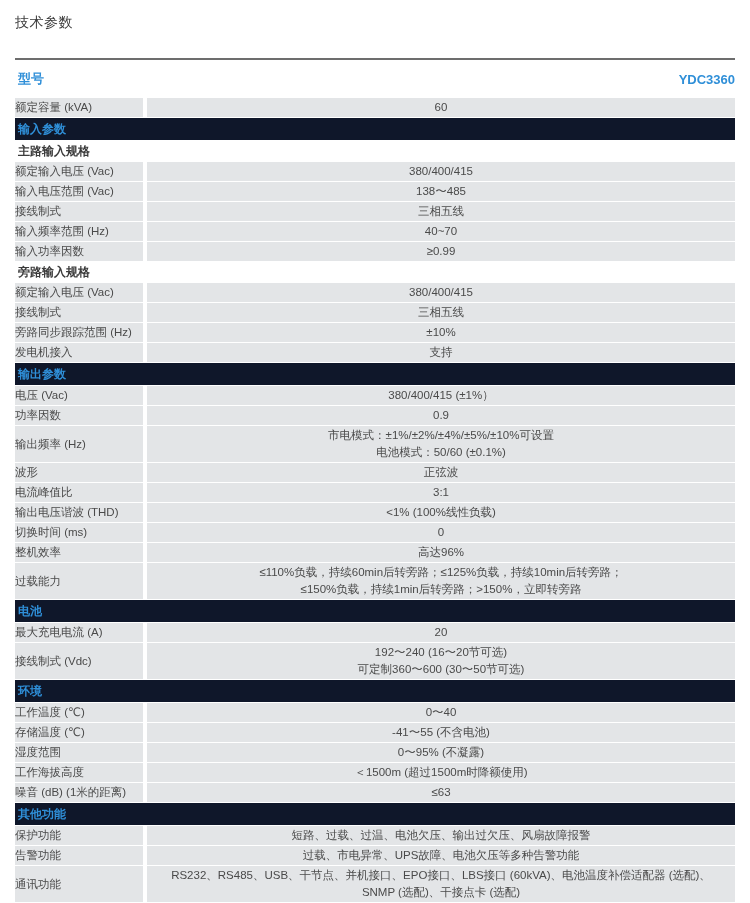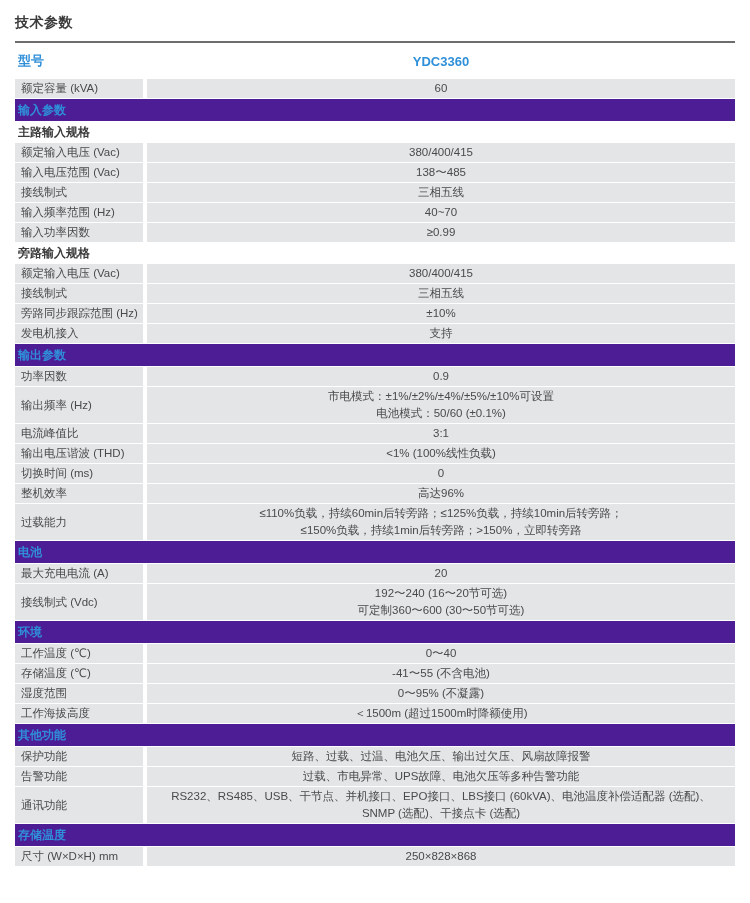--- a/index.html
+++ b/index.html
@@ -16,42 +16,42 @@
   }
   .page {
     position: relative;
     width: 750px;
     height: 903px;
     box-sizing: border-box;
     padding: 0 15px;
   }
   .page-title {
     font-size: 14px;
-    font-weight: bold;
+    font-weight: normal;
     color: #3b3b3b;
-    padding: 14px 0 9px 0;
+    padding: 14px 0 26px 0;
     letter-spacing: 0.5px;
   }
   .title-rule {
     height: 2px;
     background: #6d6d6d;
     margin-bottom: 0;
   }
   .spec-table {
     width: 720px;
     border-collapse: separate;
     border-spacing: 0 1px;
     table-layout: fixed;
   }
   .spec-table td {
     vertical-align: middle;
     padding: 0;
   }
   tr.section-row td {
-    background: #4c1d95;
+    background: #0f172a;
     font-size: 12px;
     font-weight: bold;
     color: #2f8fd8;
     height: 22px;
     padding-left: 3px;
     line-height: 22px;
   }
   tr.subsection-row td {
     background: #ffffff;
     font-size: 12px;
@@ -61,35 +61,34 @@
     padding-left: 3px;
     line-height: 20px;
     margin-top: 24px;
   }
   tr.model-row td.label {
     background: #ffffff;
     color: #2f8fd8;
     font-weight: bold;
     font-size: 13px;
     padding-left: 3px;
-    height: 34px;
+    height: 22px;
   }
   tr.model-row td.value {
     background: #ffffff;
     color: #2f8fd8;
     font-weight: bold;
     font-size: 13px;
-    text-align: center;
-    height: 22px;
+    text-align: right;
+    height: 36px;
   }
   tr.data-row td.label {
     background: #e3e5e7;
     font-size: 11.5px;
     color: #4a4a4a;
-    padding-left: 6px;
     width: 128px;
   }
   tr.data-row td.value {
     background: #e3e5e7;
     font-size: 11.5px;
     color: #4a4a4a;
     text-align: center;
   }
   tr.data-row td {
     height: 19px;
@@ -202,35 +201,49 @@
           <td class="label">发电机接入</td>
           <td class="colgap"></td>
           <td class="value">
             <span class="value-line">支持</span>
           </td>
         </tr>
         <tr class="section-row">
           <td colspan="3">输出参数</td>
         </tr>
         <tr class="data-row">
+          <td class="label">电压 (Vac)</td>
+          <td class="colgap"></td>
+          <td class="value">
+            <span class="value-line">380/400/415 (±1%）</span>
+          </td>
+        </tr>
+        <tr class="data-row">
           <td class="label">功率因数</td>
           <td class="colgap"></td>
           <td class="value">
             <span class="value-line">0.9</span>
           </td>
         </tr>
         <tr class="data-row tall">
           <td class="label">输出频率 (Hz)</td>
           <td class="colgap"></td>
           <td class="value">
             <span class="value-line">市电模式：±1%/±2%/±4%/±5%/±10%可设置</span>
             <span class="value-line">电池模式：50/60 (±0.1%)</span>
           </td>
         </tr>
         <tr class="data-row">
+          <td class="label">波形</td>
+          <td class="colgap"></td>
+          <td class="value">
+            <span class="value-line">正弦波</span>
+          </td>
+        </tr>
+        <tr class="data-row">
           <td class="label">电流峰值比</td>
           <td class="colgap"></td>
           <td class="value">
             <span class="value-line">3:1</span>
           </td>
         </tr>
         <tr class="data-row">
           <td class="label">输出电压谐波 (THD)</td>
           <td class="colgap"></td>
           <td class="value">
@@ -301,20 +314,27 @@
             <span class="value-line">0〜95% (不凝露)</span>
           </td>
         </tr>
         <tr class="data-row">
           <td class="label">工作海拔高度</td>
           <td class="colgap"></td>
           <td class="value">
             <span class="value-line">＜1500m (超过1500m时降额使用)</span>
           </td>
         </tr>
+        <tr class="data-row">
+          <td class="label">噪音 (dB) (1米的距离)</td>
+          <td class="colgap"></td>
+          <td class="value">
+            <span class="value-line">≤63</span>
+          </td>
+        </tr>
         <tr class="section-row">
           <td colspan="3">其他功能</td>
         </tr>
         <tr class="data-row">
           <td class="label">保护功能</td>
           <td class="colgap"></td>
           <td class="value">
             <span class="value-line">短路、过载、过温、电池欠压、输出过欠压、风扇故障报警</span>
           </td>
         </tr>

